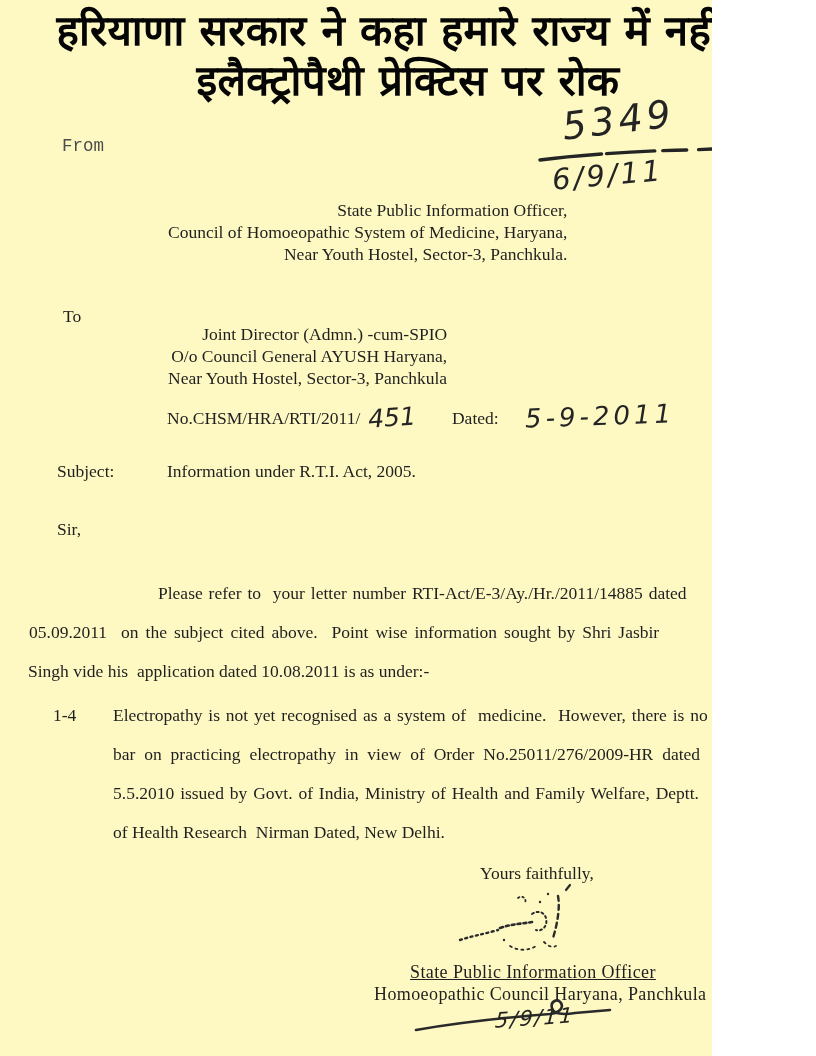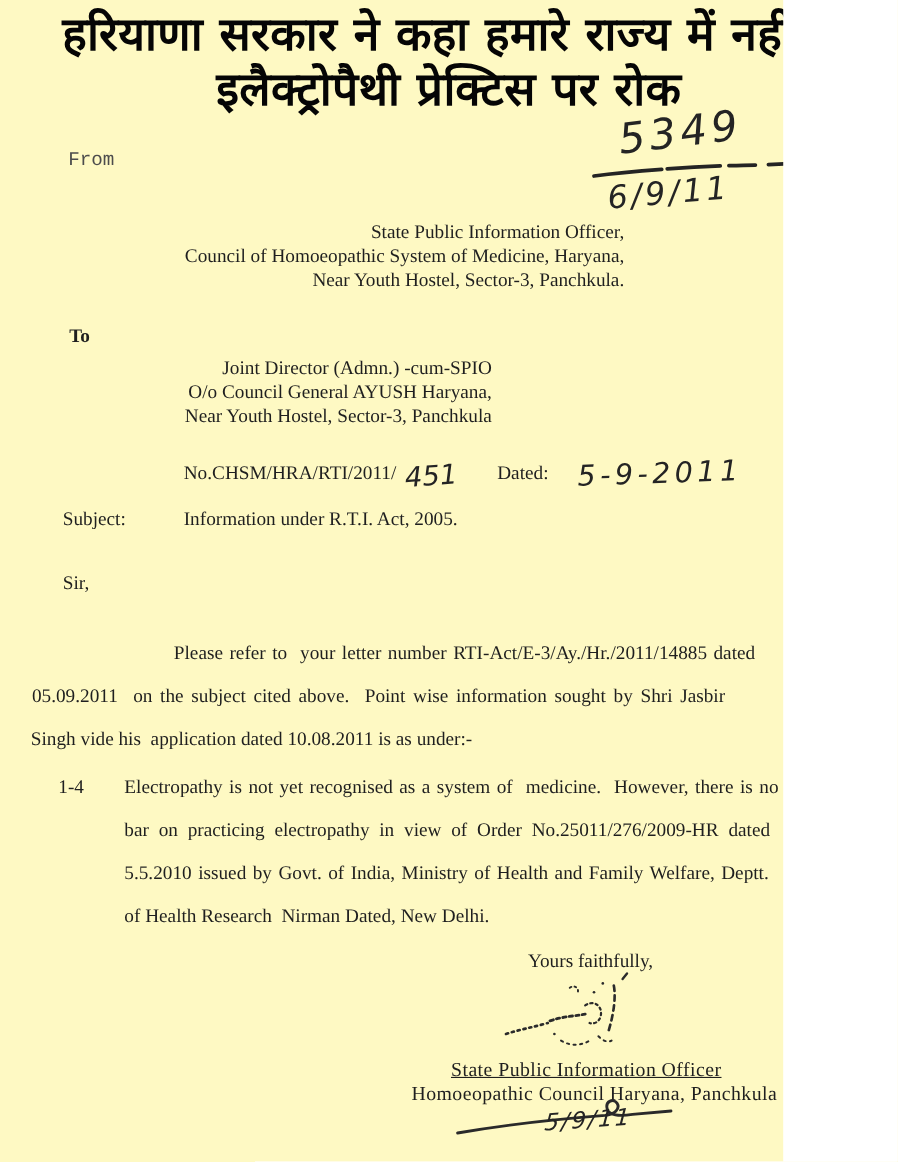--- a/index.html
+++ b/index.html
@@ -9,21 +9,21 @@
   .line{white-space:pre;font-size:17.5px;line-height:1.2;}
   .addr div{white-space:pre;font-size:17.5px;line-height:21.8px;text-align:right;}
   .headline{left:0;top:6px;width:816px;text-align:center;color:#050505;
             font-family:"DejaVu Sans",sans-serif;font-weight:700;
             font-size:42px;line-height:50px;letter-spacing:0.3px;}
   .hw{font-family:"DejaVu Sans",sans-serif;font-style:italic;color:#242424;white-space:pre;}
   .faded{color:#4c4c4c;font-family:Liberation Mono, monospace;}
   .ws1{word-spacing:1.5px;}
   .ws2{word-spacing:2.6px;}
   .ws4{word-spacing:4.5px;}
-  .refrow{display:flex;align-items:center;margin-top:15px;}
+  .refrow{display:flex;align-items:flex-end;}
   svg{display:block;}
 </style>
 </head>
 <body>
 
 <div class="page">
 
   <div class="abs headline">
     <div>हरियाणा सरकार ने कहा हमारे राज्य में नही है</div>
     <div>इलैक्ट्रोपैथी प्रेक्टिस पर रोक</div>
@@ -38,21 +38,21 @@
     </svg>
   </div>
   <div class="abs hw" style="left:552px;top:158px;font-size:29px;transform:rotate(-5deg);letter-spacing:3px;">6/9/11</div>
 
   <div class="abs addr" style="left:168px;top:200px;">
     <div>State Public Information Officer,</div>
     <div>Council of Homoeopathic System of Medicine, Haryana,</div>
     <div>Near Youth Hostel, Sector-3, Panchkula.</div>
   </div>
 
-  <div class="abs line" style="left:63px;top:295px;font-weight:bold;">To</div>
+  <div class="abs line" style="left:63px;top:306px;">To</div>
 
   <div class="abs addr" style="left:168px;top:324px;">
     <div>Joint Director (Admn.) -cum-SPIO</div>
     <div>O/o Council General AYUSH Haryana,</div>
     <div>Near Youth Hostel, Sector-3, Panchkula</div>
   </div>
 
   <div class="abs refrow" style="left:167px;top:399px;">
     <span class="line">No.CHSM/HRA/RTI/2011/</span>
     <span class="hw" style="font-size:25px;margin-left:8px;transform:rotate(-4deg);position:relative;top:3px;">451</span>

